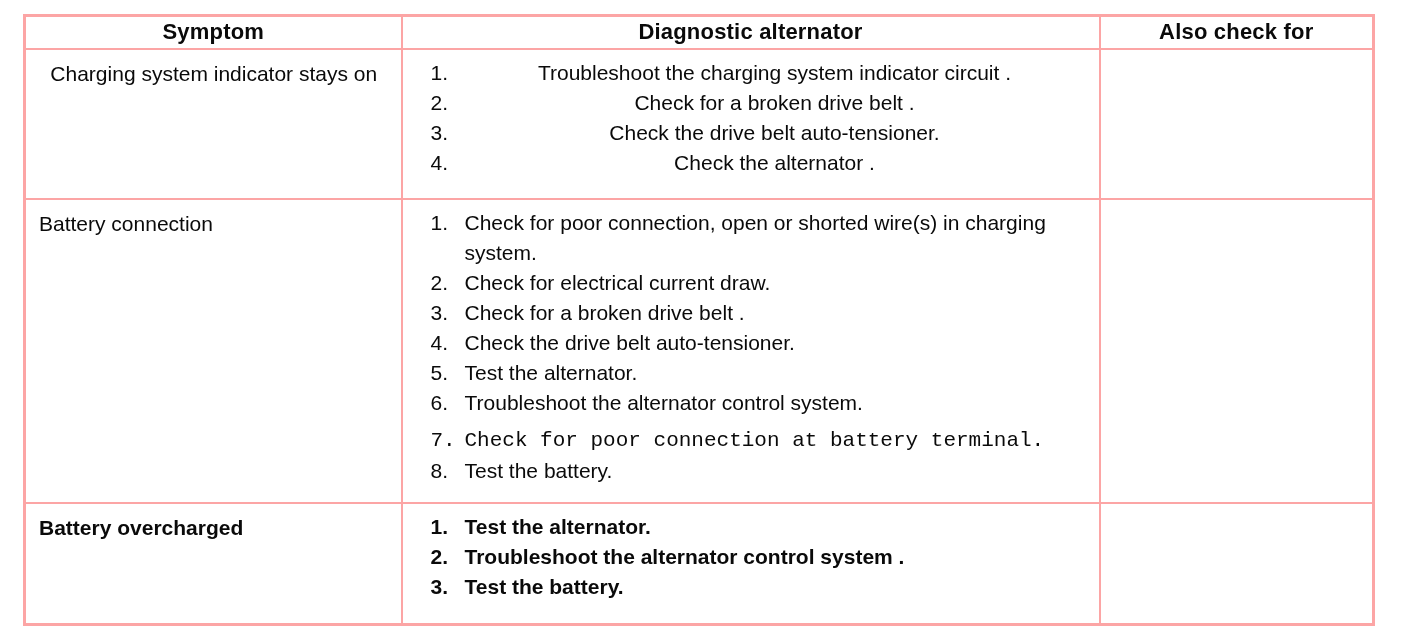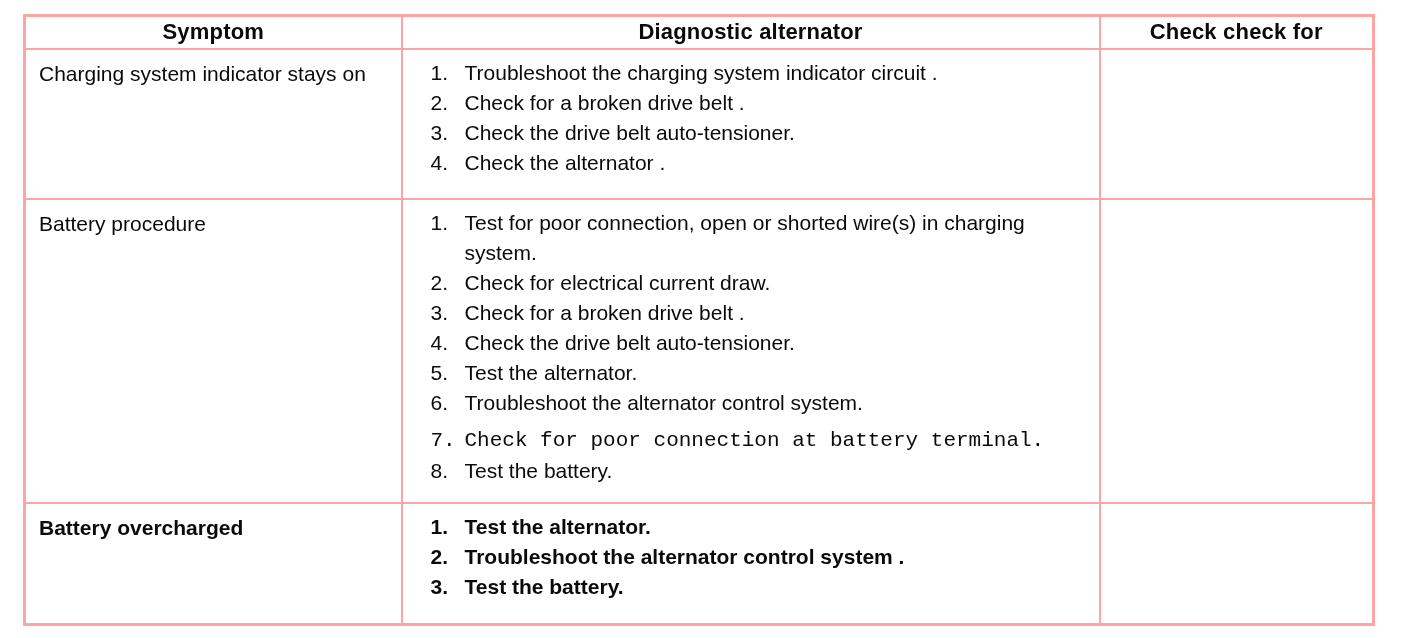--- a/index.html
+++ b/index.html
@@ -51,21 +51,21 @@
   }
   td.symptom-cell {
     padding: 9px 12px 6px 13px;
   }
   td.procedure-cell {
     padding: 8px 14px 16px 28px;
   }
   td.also-cell {
     padding: 8px 10px;
   }
-  tr.row-1 { height: 150px; }
+  tr.row-1 { height: 150px; text-align: center; }
   tr.row-2 { height: 301px; }
   tr.row-3 { height: 122px; font-weight: bold; }
 
   ol.steps {
     list-style: none;
     counter-reset: step;
   }
   ol.steps li {
     position: relative;
     padding-left: 34px;
@@ -89,41 +89,41 @@
   <table class="diag">
     <colgroup>
       <col class="c-symptom">
       <col class="c-procedure">
       <col class="c-also">
     </colgroup>
     <thead>
       <tr>
         <th>Symptom</th>
         <th>Diagnostic alternator</th>
-        <th>Check check for</th>
+        <th>Also check for</th>
       </tr>
     </thead>
     <tbody>
       <tr class="row-1">
         <td class="symptom-cell">Charging system indicator stays on</td>
         <td class="procedure-cell">
           <ol class="steps">
             <li>Troubleshoot the charging system indicator circuit .</li>
             <li>Check for a broken drive belt .</li>
             <li>Check the drive belt auto-tensioner.</li>
             <li>Check the alternator .</li>
           </ol>
         </td>
         <td class="also-cell"></td>
       </tr>
       <tr class="row-2">
-        <td class="symptom-cell">Battery procedure</td>
+        <td class="symptom-cell">Battery connection</td>
         <td class="procedure-cell">
           <ol class="steps">
-            <li>Test for poor connection, open or shorted wire(s) in charging system.</li>
+            <li>Check for poor connection, open or shorted wire(s) in charging system.</li>
             <li>Check for electrical current draw.</li>
             <li>Check for a broken drive belt .</li>
             <li>Check the drive belt auto-tensioner.</li>
             <li>Test the alternator.</li>
             <li>Troubleshoot the alternator control system.</li>
             <li class="gap-above">Check for poor connection at battery terminal.</li>
             <li>Test the battery.</li>
           </ol>
         </td>
         <td class="also-cell"></td>

